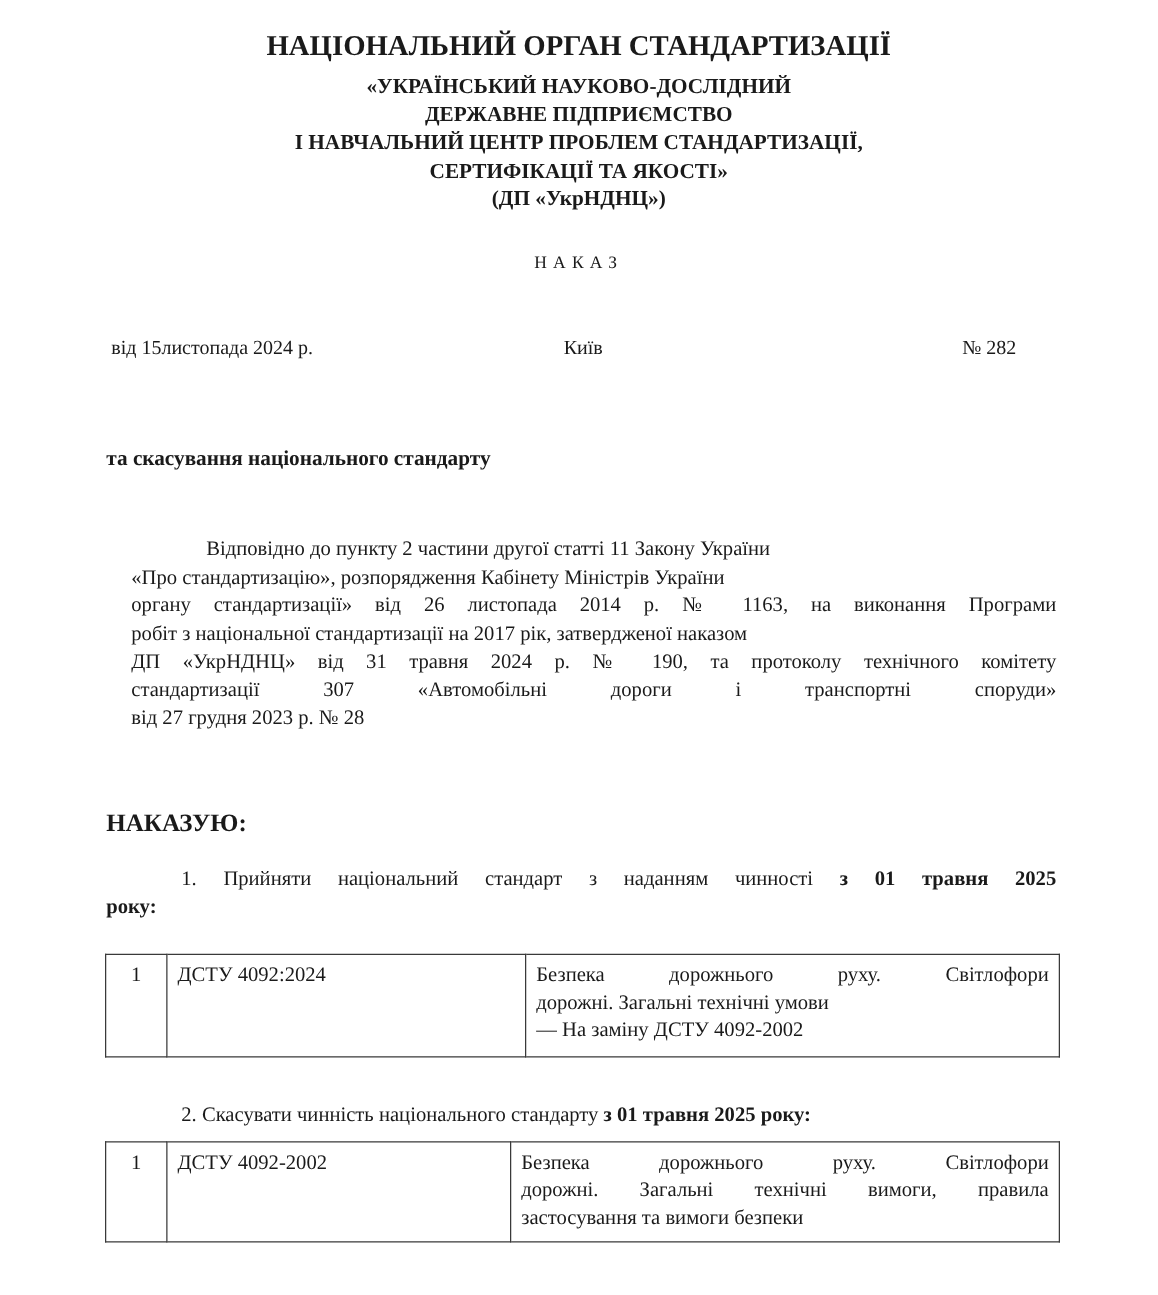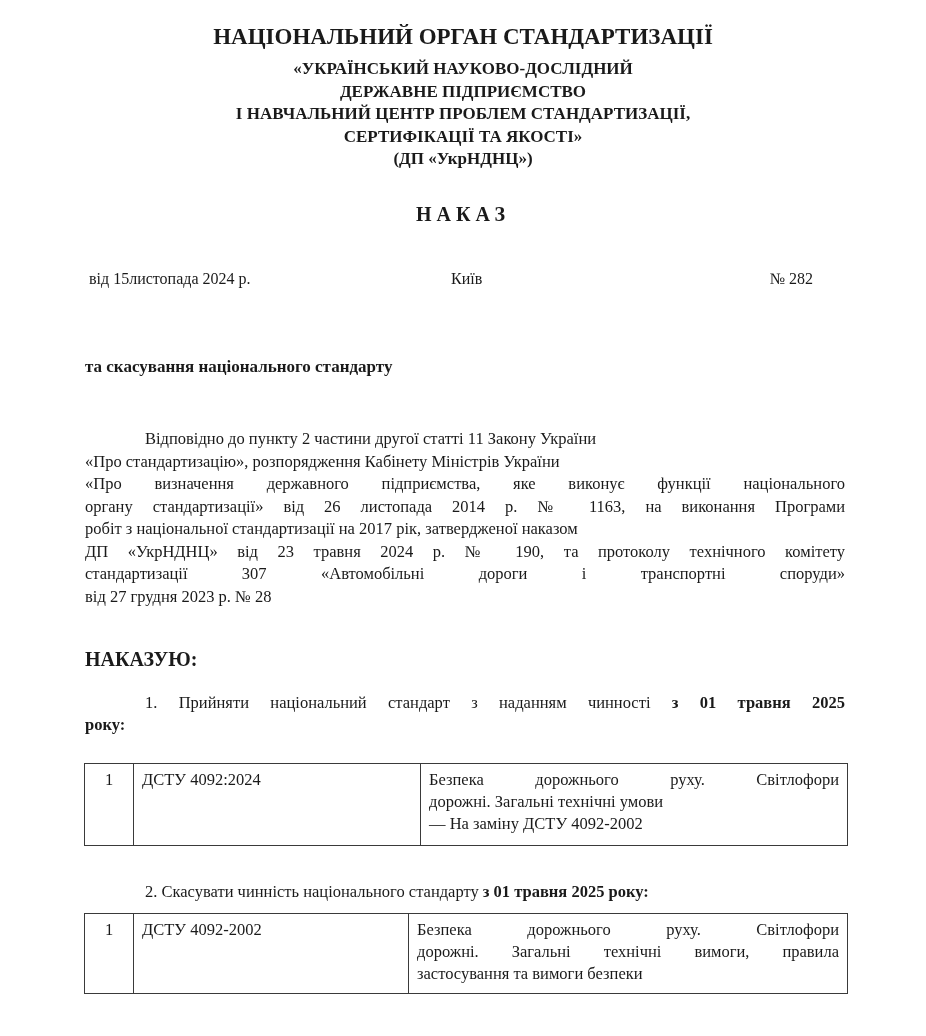--- a/index.html
+++ b/index.html
@@ -35,22 +35,22 @@
     }
     .hdr-org { top: 26px; }
     .hdr-block { top: 58px; }
 
     .order-title {
       position: absolute;
       top: 203px;
       left: 0;
       width: 926px;
       text-align: center;
-      font-weight: bold;
-      font-size: 20px;
+      font-weight: normal;
+      font-size: 14px;
       letter-spacing: 5px;
     }
 
     .meta-row {
       position: absolute;
       top: 270px;
       left: 85px;
       width: 728px;
       font-size: 16px;
     }
@@ -71,20 +71,21 @@
       position: absolute;
       top: 428px;
       left: 85px;
       width: 760px;
       font-size: 16.5px;
       line-height: 22.5px;
     }
     .preamble .pline {
       display: block;
       white-space: nowrap;
+      margin-left: 20px;
     }
     .preamble .justify {
       text-align: justify;
       text-align-last: justify;
       white-space: normal;
     }
     .indent { padding-left: 60px; }
 
     .order-word {
       position: absolute;
@@ -162,24 +163,23 @@
     <span class="meta-num">№ 282</span>
   </div>
 
   <div class="subject">
     <div>та скасування національного стандарту</div>
   </div>
 
   <div class="preamble">
     <span class="pline indent">Відповідно до пункту 2 частини другої статті 11 Закону України</span>
     <span class="pline">«Про стандартизацію», розпорядження Кабінету Міністрів України</span>
-    <span class="pline justify">«Про визначення державного підприємства, яке виконує функції національного</span>
     <span class="pline justify">органу стандартизації» від 26 листопада 2014 р. № 1163, на виконання Програми</span>
     <span class="pline">робіт з національної стандартизації на 2017 рік, затвердженої наказом</span>
-    <span class="pline justify">ДП «УкрНДНЦ» від 23 травня 2024 р. № 190, та протоколу технічного комітету</span>
+    <span class="pline justify">ДП «УкрНДНЦ» від 31 травня 2024 р. № 190, та протоколу технічного комітету</span>
     <span class="pline justify">стандартизації 307 «Автомобільні дороги і транспортні споруди»</span>
     <span class="pline">від 27 грудня 2023 р. № 28</span>
   </div>
 
   <div class="order-word">НАКАЗУЮ:</div>
 
   <div class="item1">
     <span class="l1"><span>1. Прийняти національний стандарт з наданням чинності </span><b>з 01 травня 2025</b></span>
     <b style="display:block;">року:</b>
   </div>

